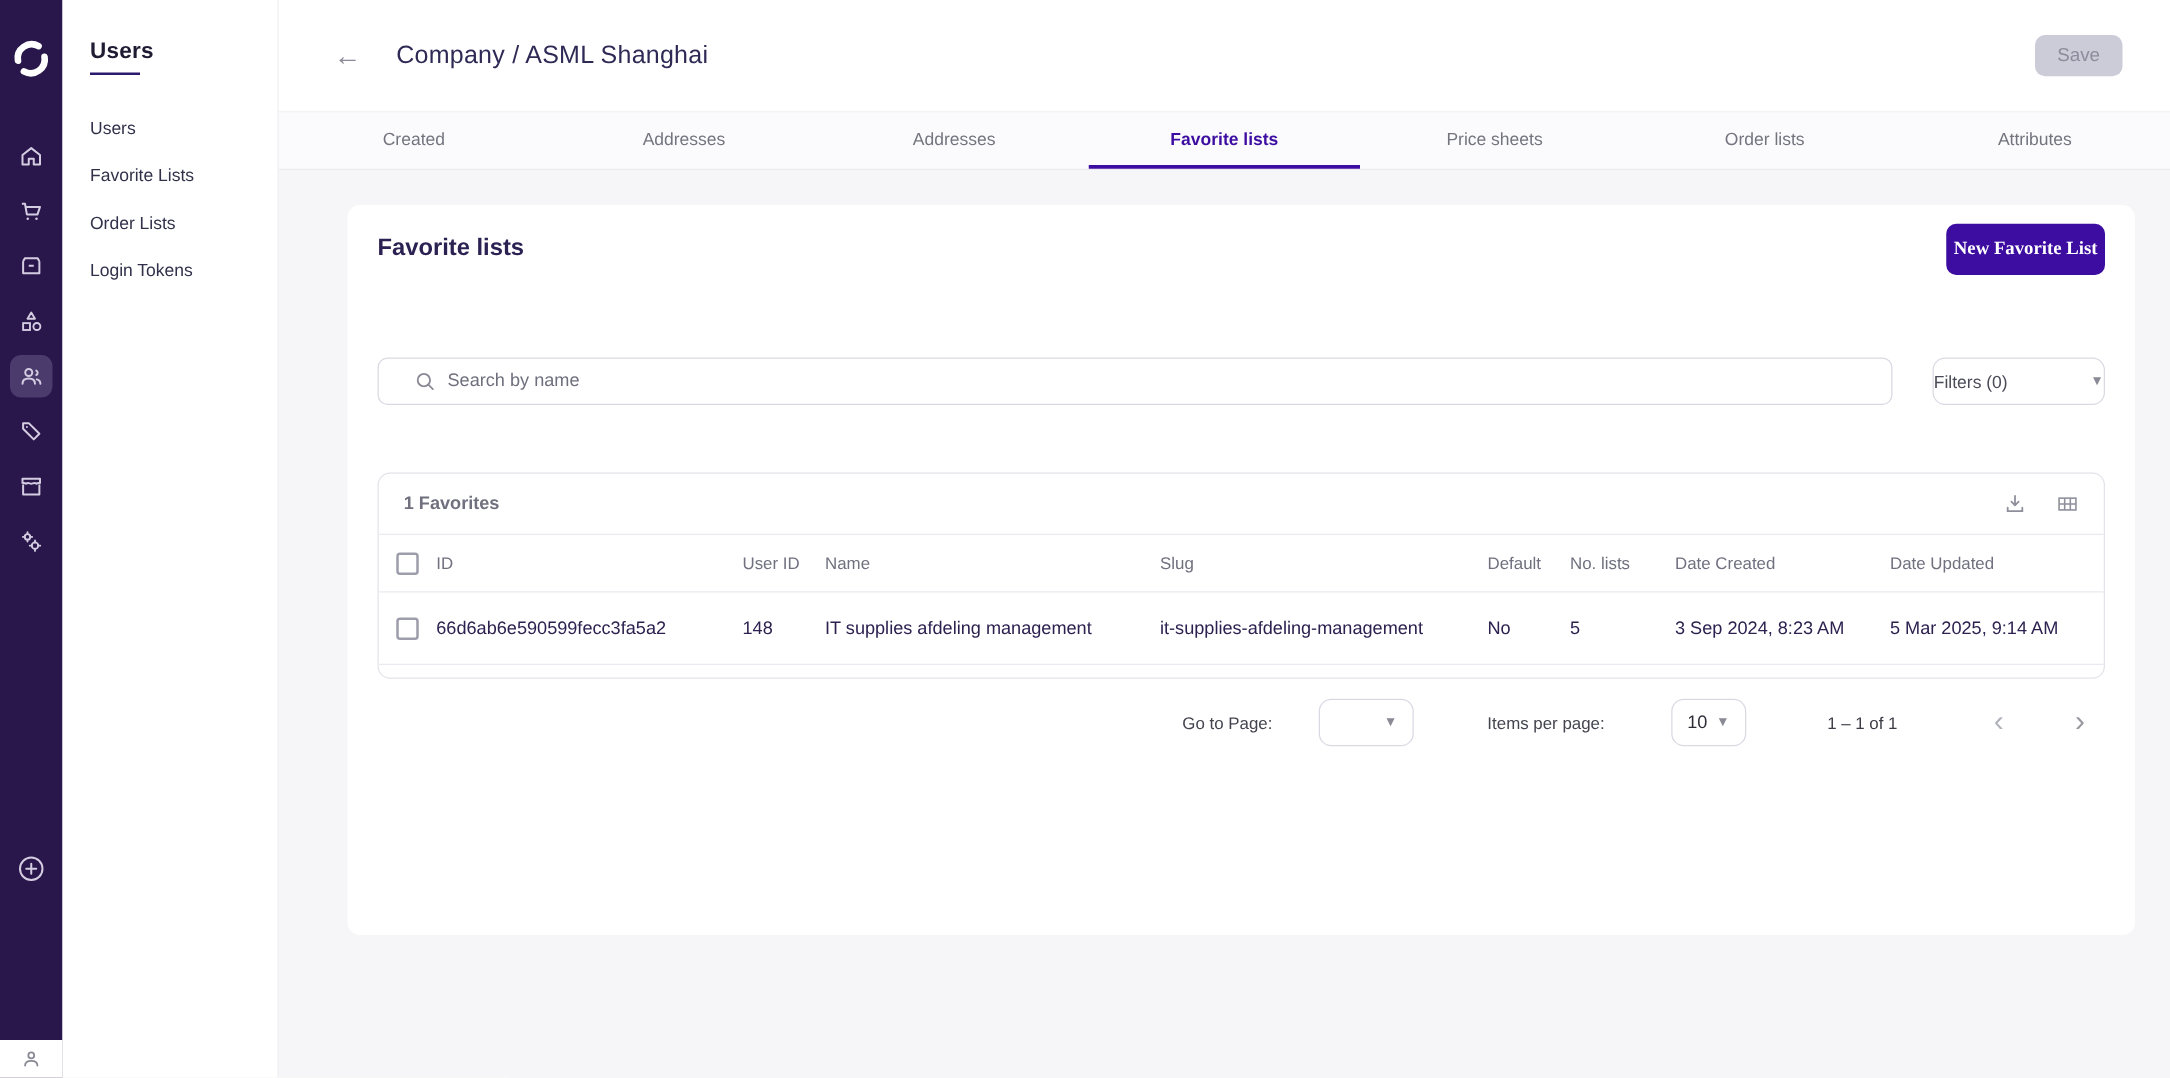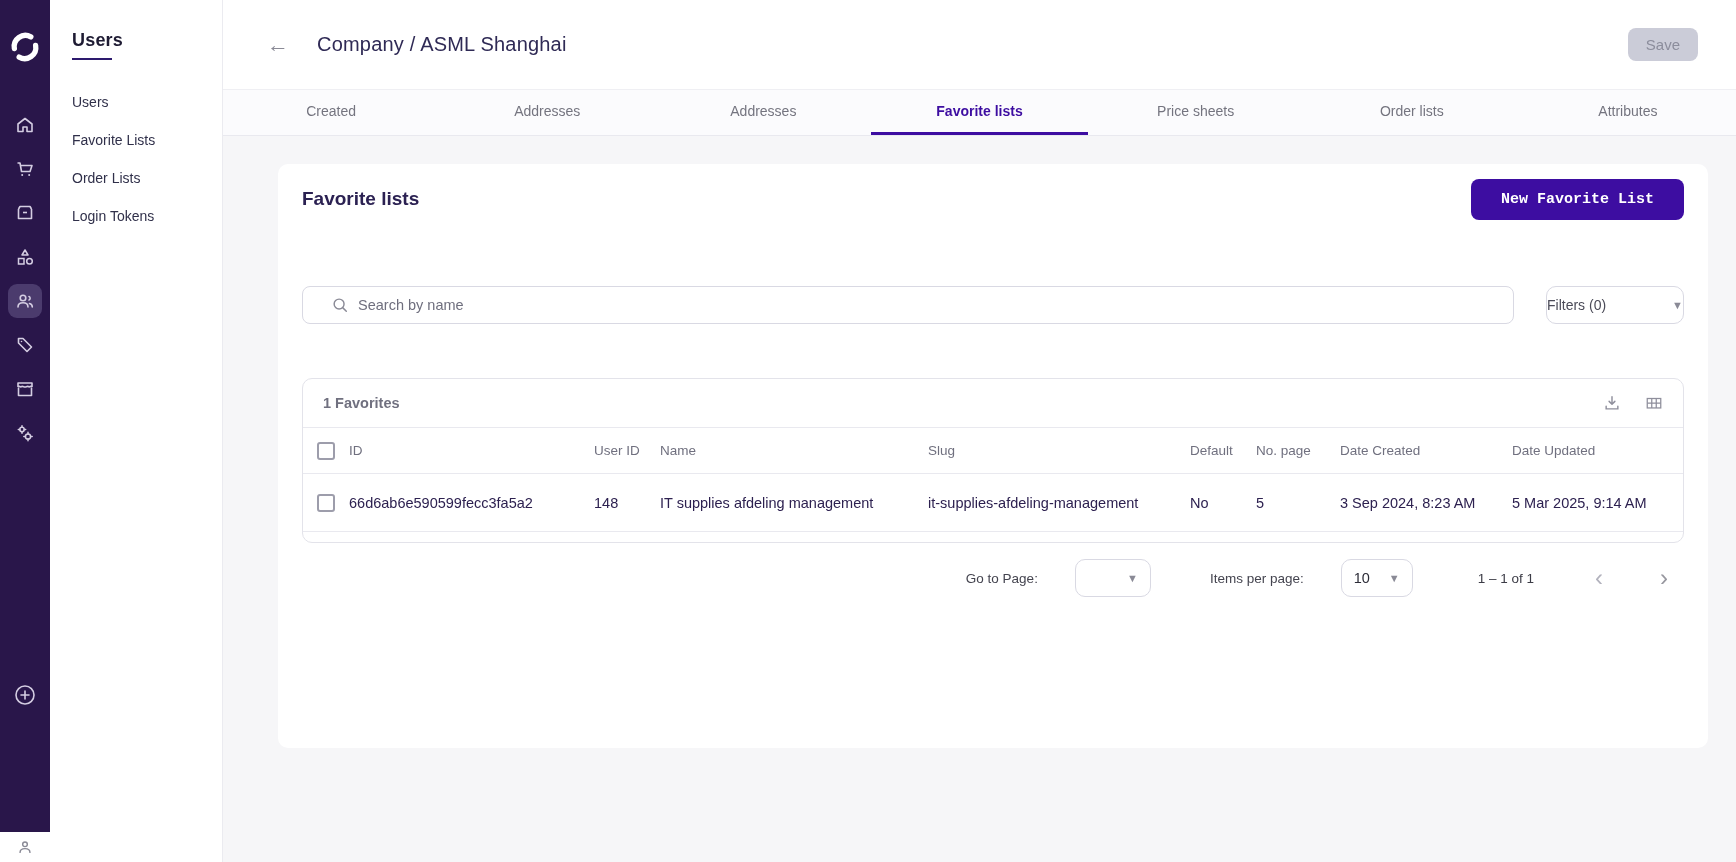--- a/index.html
+++ b/index.html
@@ -48,22 +48,22 @@
          font-size:14px; color:#74747f; cursor:pointer; border-bottom:3px solid transparent; }
   .tab.active { color:#3d0da1; font-weight:bold; border-bottom-color:#3d0da1; }
 
   .content { flex:1; padding:28px 28px 0 55px; }
   .card { background:#ffffff; border-radius:10px; height:584px;
           padding:14px 24px 24px 24px; }
 
   .card-head { display:flex; justify-content:space-between; align-items:center; height:42px; }
   .card-title { font-size:19px; font-weight:bold; color:#2b2152; }
   .new-btn { background:#3d0da1; color:#ffffff; border:none; border-radius:8px;
-             padding:12px 30px; font-size:15px; font-weight:bold;
-             font-family:Liberation Mono, monospace; cursor:pointer; }
+             padding:12px 6px; font-size:15px; font-weight:bold;
+             font-family:Liberation Serif, serif; cursor:pointer; }
 
   .search-row { display:flex; margin-top:66px; }
   .search-box { flex:1; height:38px; border:1px solid #d9d9e3; border-radius:8px;
                 display:flex; align-items:center; padding:0 28px; gap:9px; background:#fff; }
   .search-box input { border:none; outline:none; flex:1; font-size:14.5px;
                       font-family:inherit; color:#30304a; background:transparent; }
   .search-box input::placeholder { color:#6f6f7e; }
   .filters { width:138px; margin-left:32px; height:38px; border:1px solid #d9d9e3;
              border-radius:10px; display:flex; align-items:center;
              padding:0 0; cursor:pointer; background:#fff; }
@@ -89,22 +89,22 @@
               background:#fff; cursor:pointer; }
   .panel-pad { height:10px; }
 
   .pager { margin-top:16px; display:flex; justify-content:flex-end; align-items:center;
            color:#44444f; font-size:13.5px;gap:25px; }
   .select { height:38px; border:1px solid #d9d9e3; border-radius:10px; background:#fff;
             display:flex; align-items:center; padding:0 12px; cursor:pointer; }
   .select .val { font-size:14.5px; color:#2d2d38; }
   .goto-select { width:76px; margin-left:12px; }
   .items-label { margin-left:34px; }
-  .items-select { width:72px; margin-left:12px;text-align:right; }
-  .range { margin-left:40px; margin-right:20px; color:#3c3c46; }
+  .items-select { width:60px; margin-left:28px;text-align:right; }
+  .range { margin-left:40px; margin-right:36px; color:#3c3c46; }
   .chev { font-size:24px; line-height:1; cursor:pointer; padding:0 16px; }
   .chev.prev { color:#b2b2bd; }
   .chev.next { color:#97979f; }
 </style>
 </head>
 <body>
 
 <div class="app">
 
   <div class="rail">
@@ -252,21 +252,21 @@
 
           <div class="tgrid thead">
             <div class="cb-cell">
                 <span class="checkbox"></span>
               </div>
             <div class="th">ID</div>
             <div class="th">User ID</div>
             <div class="th">Name</div>
             <div class="th">Slug</div>
             <div class="th">Default</div>
-            <div class="th">No. page</div>
+            <div class="th">No. lists</div>
             <div class="th">Date Created</div>
             <div class="th">Date Updated</div>
           </div>
 
           <div class="tgrid trow">
             <div class="cb-cell">
                 <span class="checkbox"></span>
               </div>
             <div class="td">66d6ab6e590599fecc3fa5a2</div>
             <div class="td">148</div>

